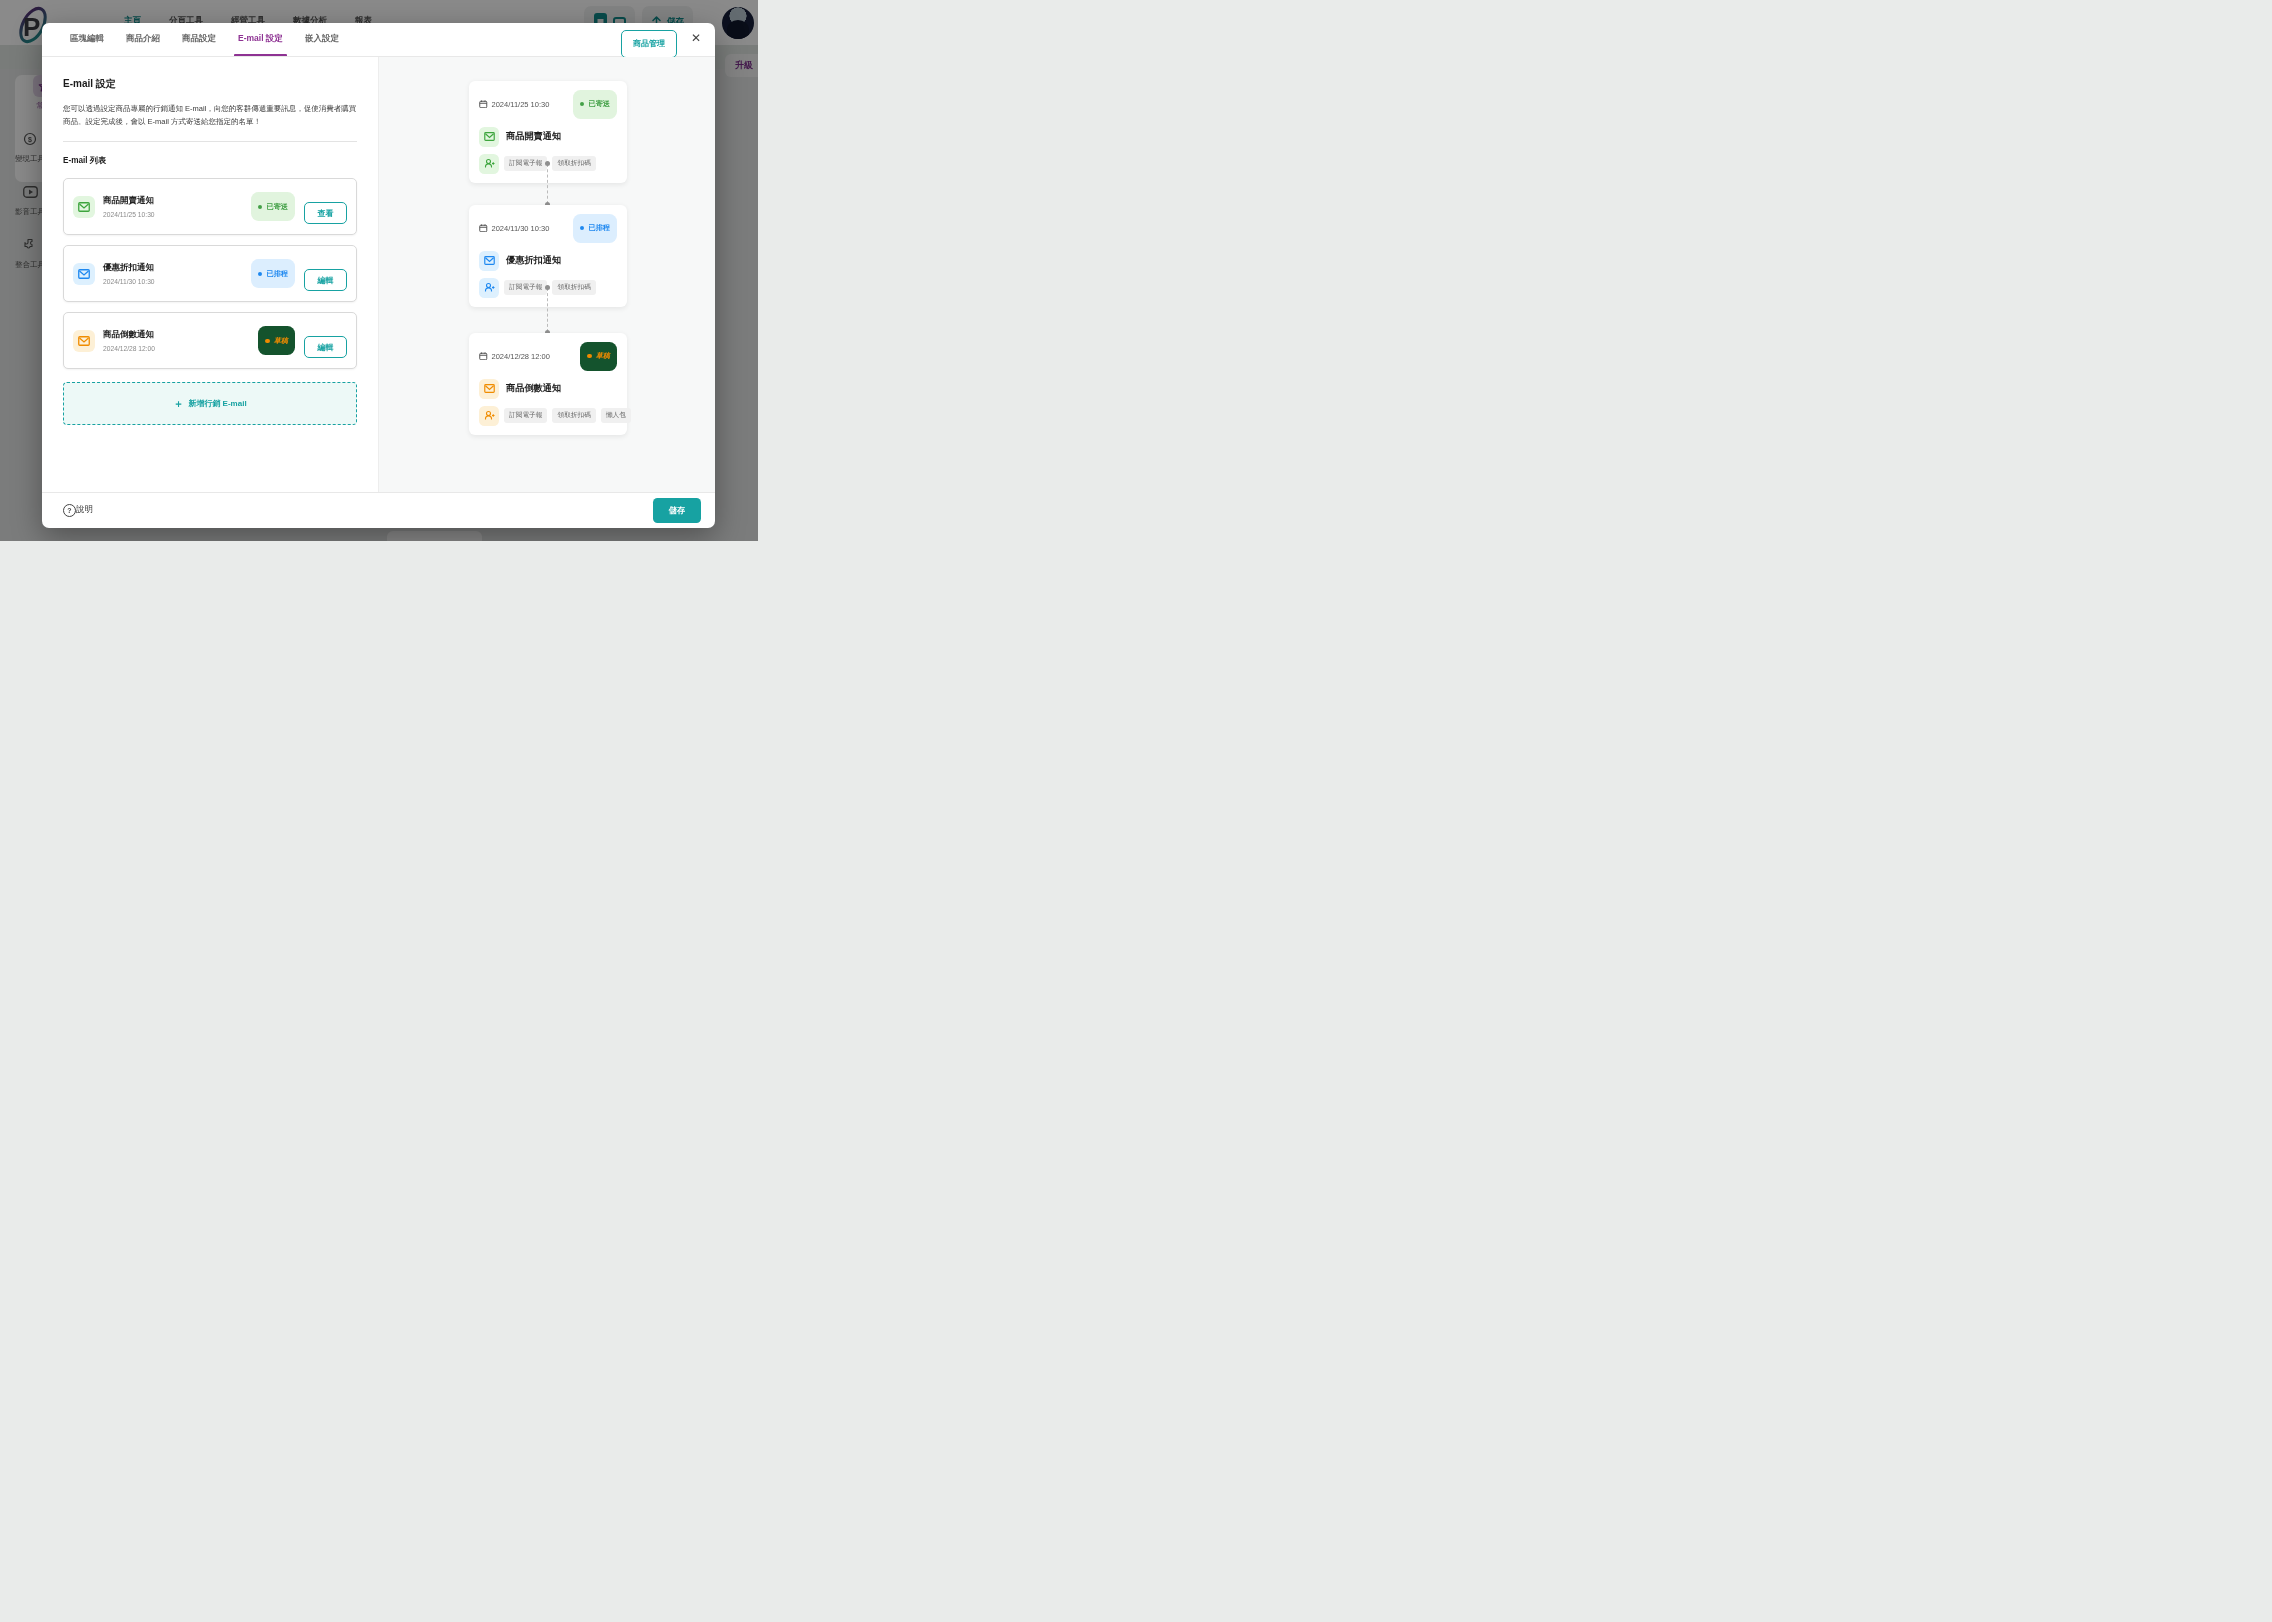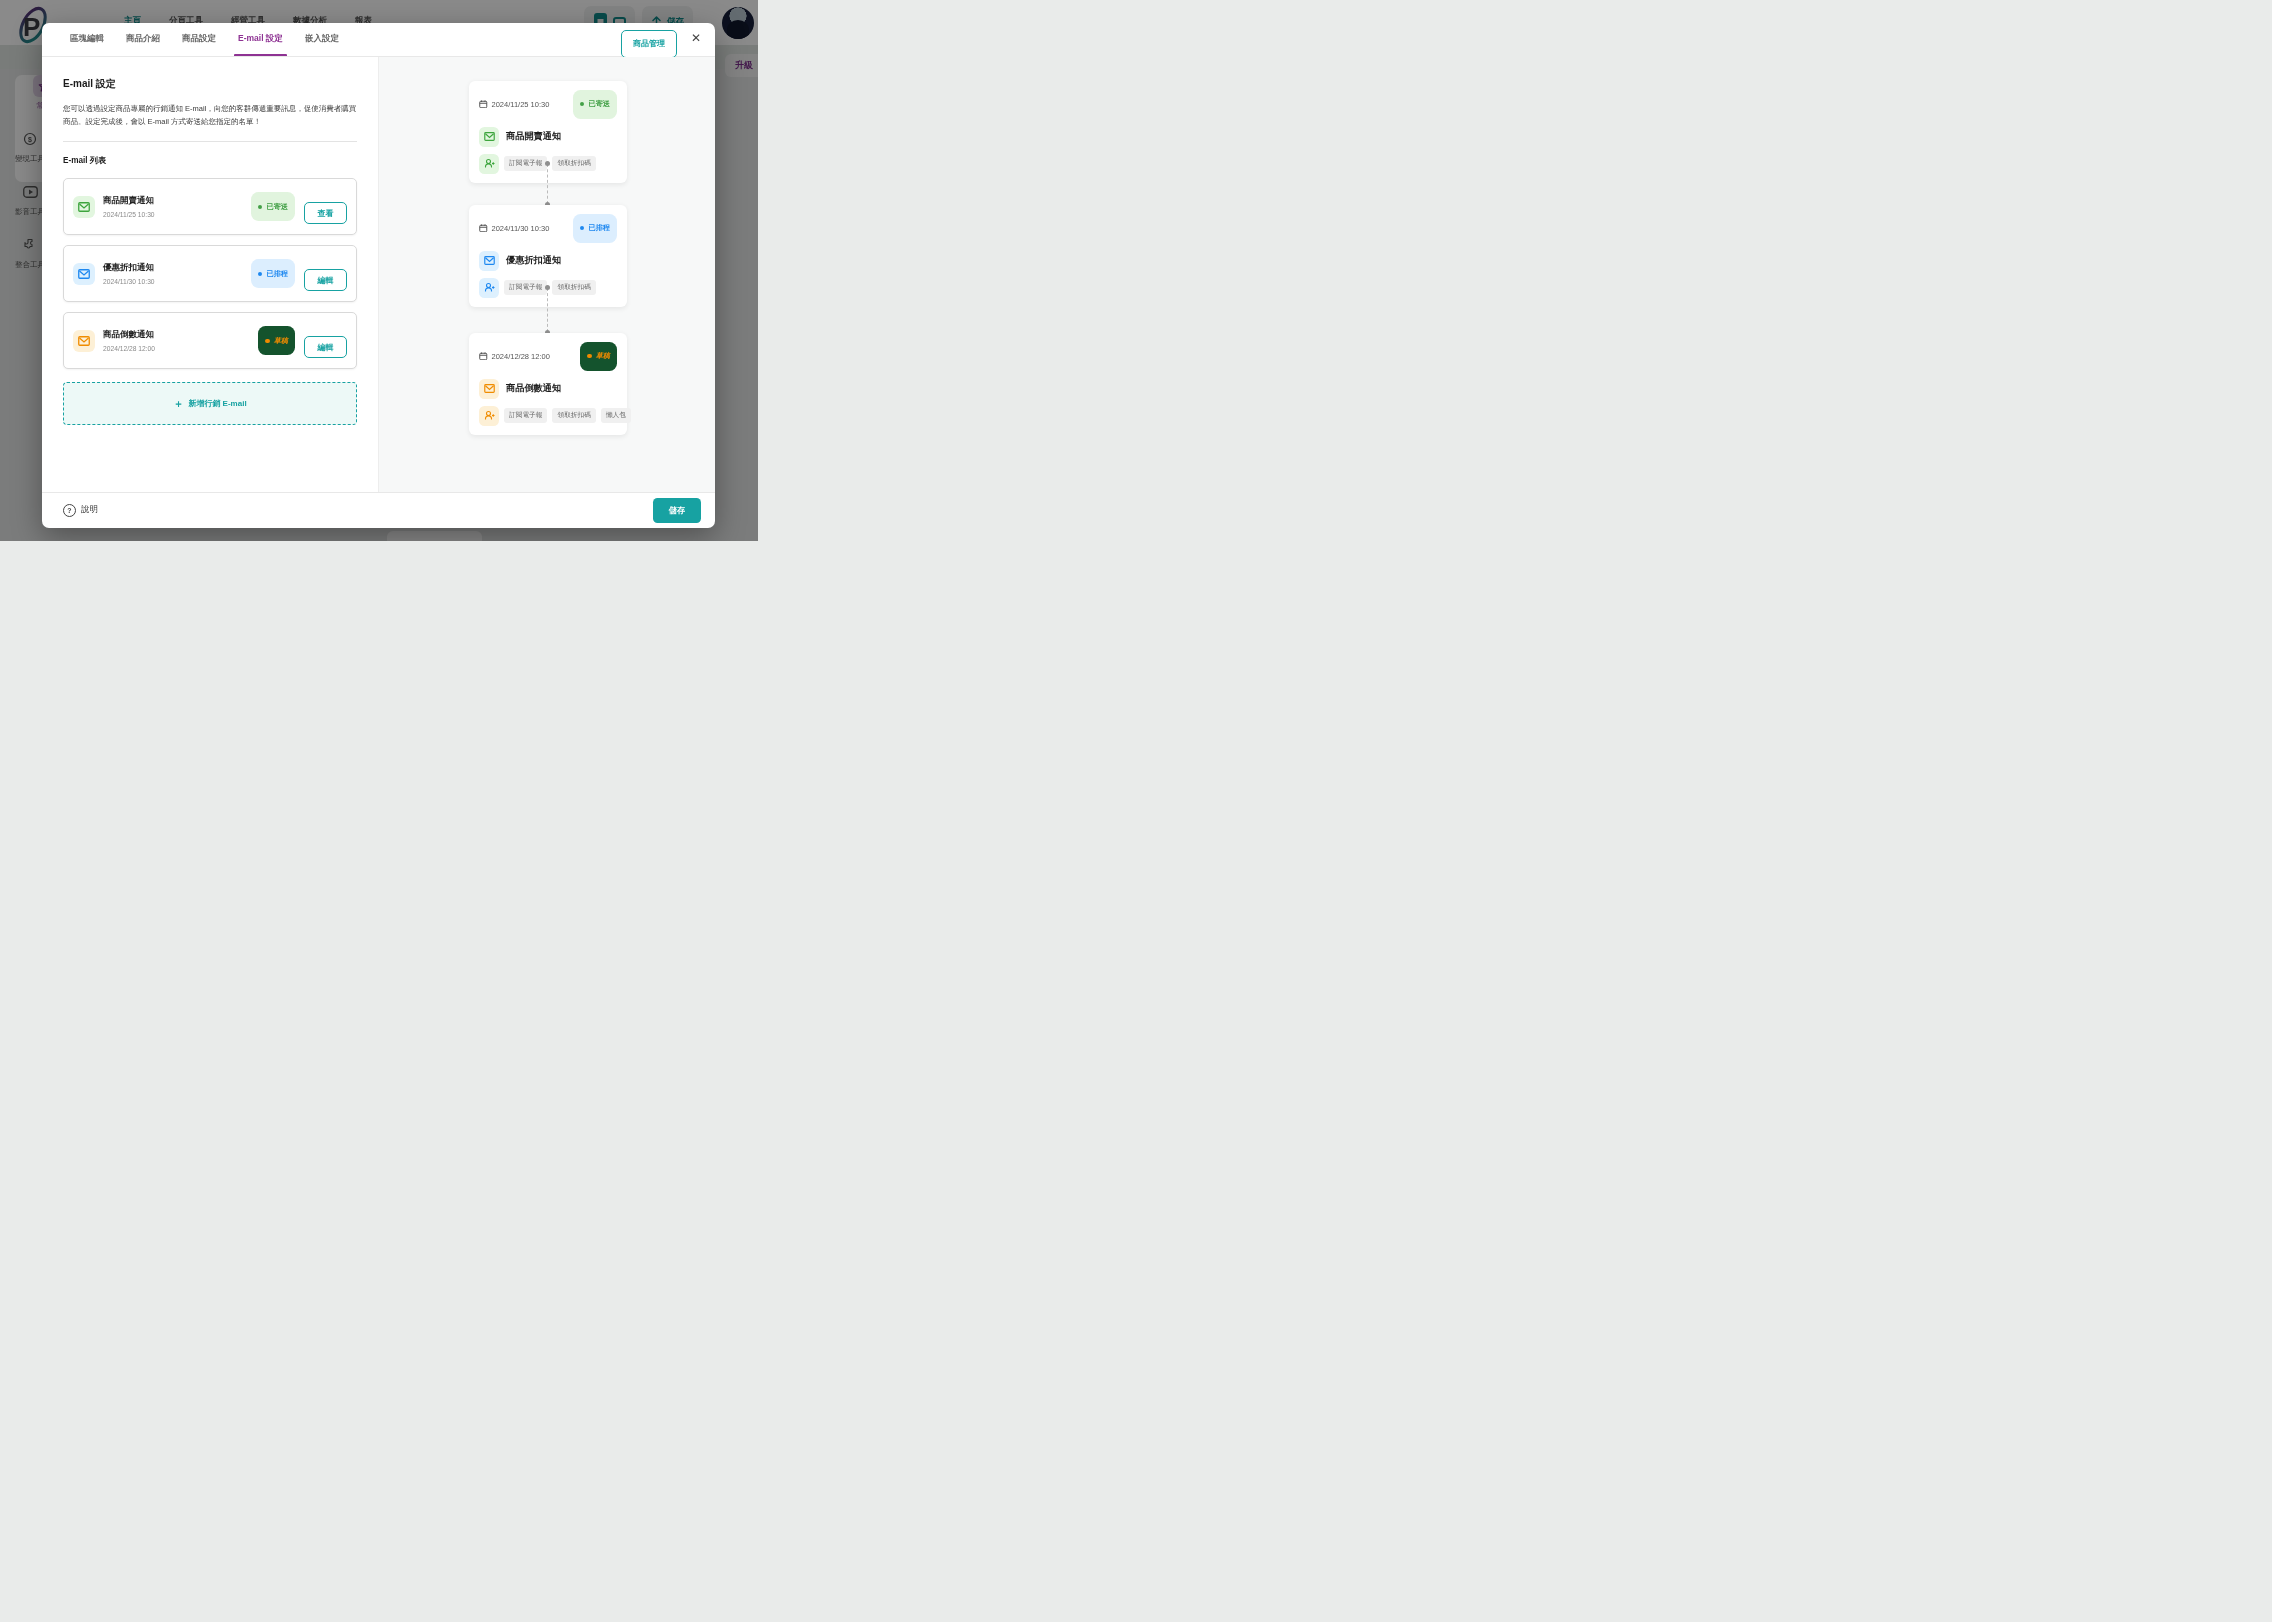--- a/index.html
+++ b/index.html
@@ -84,21 +84,21 @@
   .tl-tags-row{display:flex;align-items:center;gap:5px;margin-top:7px;}
   .tag{background:#f0f0f0;border-radius:3px;padding:3px 5px;font-size:6.7px;color:#666;white-space:nowrap;}
   .green  .tl-ico{background:#e2f6df;color:#3da53d;}
   .blue   .tl-ico{background:#ddf0fe;color:#1e88f0;}
   .orange .tl-ico{background:#fdf0d6;color:#f08c00;}
   .connector{position:absolute;left:168px;width:0;border-left:1px dashed #bbb;}
   .connector::before,.connector::after{content:"";position:absolute;left:-3px;width:5px;height:5px;border-radius:50%;background:#8f8f8f;}
   .connector::before{top:-3px;} .connector::after{bottom:-3px;}
   
   .m-footer{flex:0 0 35px;border-top:0.5px solid #e8e8e8;display:flex;align-items:center;justify-content:space-between;padding:0 14px 0 21px;}
-  .help{display:flex;align-items:center;gap:5px;font-size:8.5px;color:#333;cursor:pointer;}
+  .help{display:flex;align-items:center;font-size:8.5px;color:#333;cursor:pointer;}
   .help-ico{width:11px;height:11px;border:1px solid #444;border-radius:50%;display:flex;align-items:center;justify-content:center;
     font-size:7px;font-weight:bold;color:#444;}
   .save-btn{width:48px;height:25px;background:#17a2a2;border:none;border-radius:4.5px;color:#fff;font-size:8.2px;font-weight:bold;cursor:pointer;}
   svg{display:block;}
 </style>
 </head>
 <body>
 
 <div class="bg-page">
   <div class="bg-header"></div>

